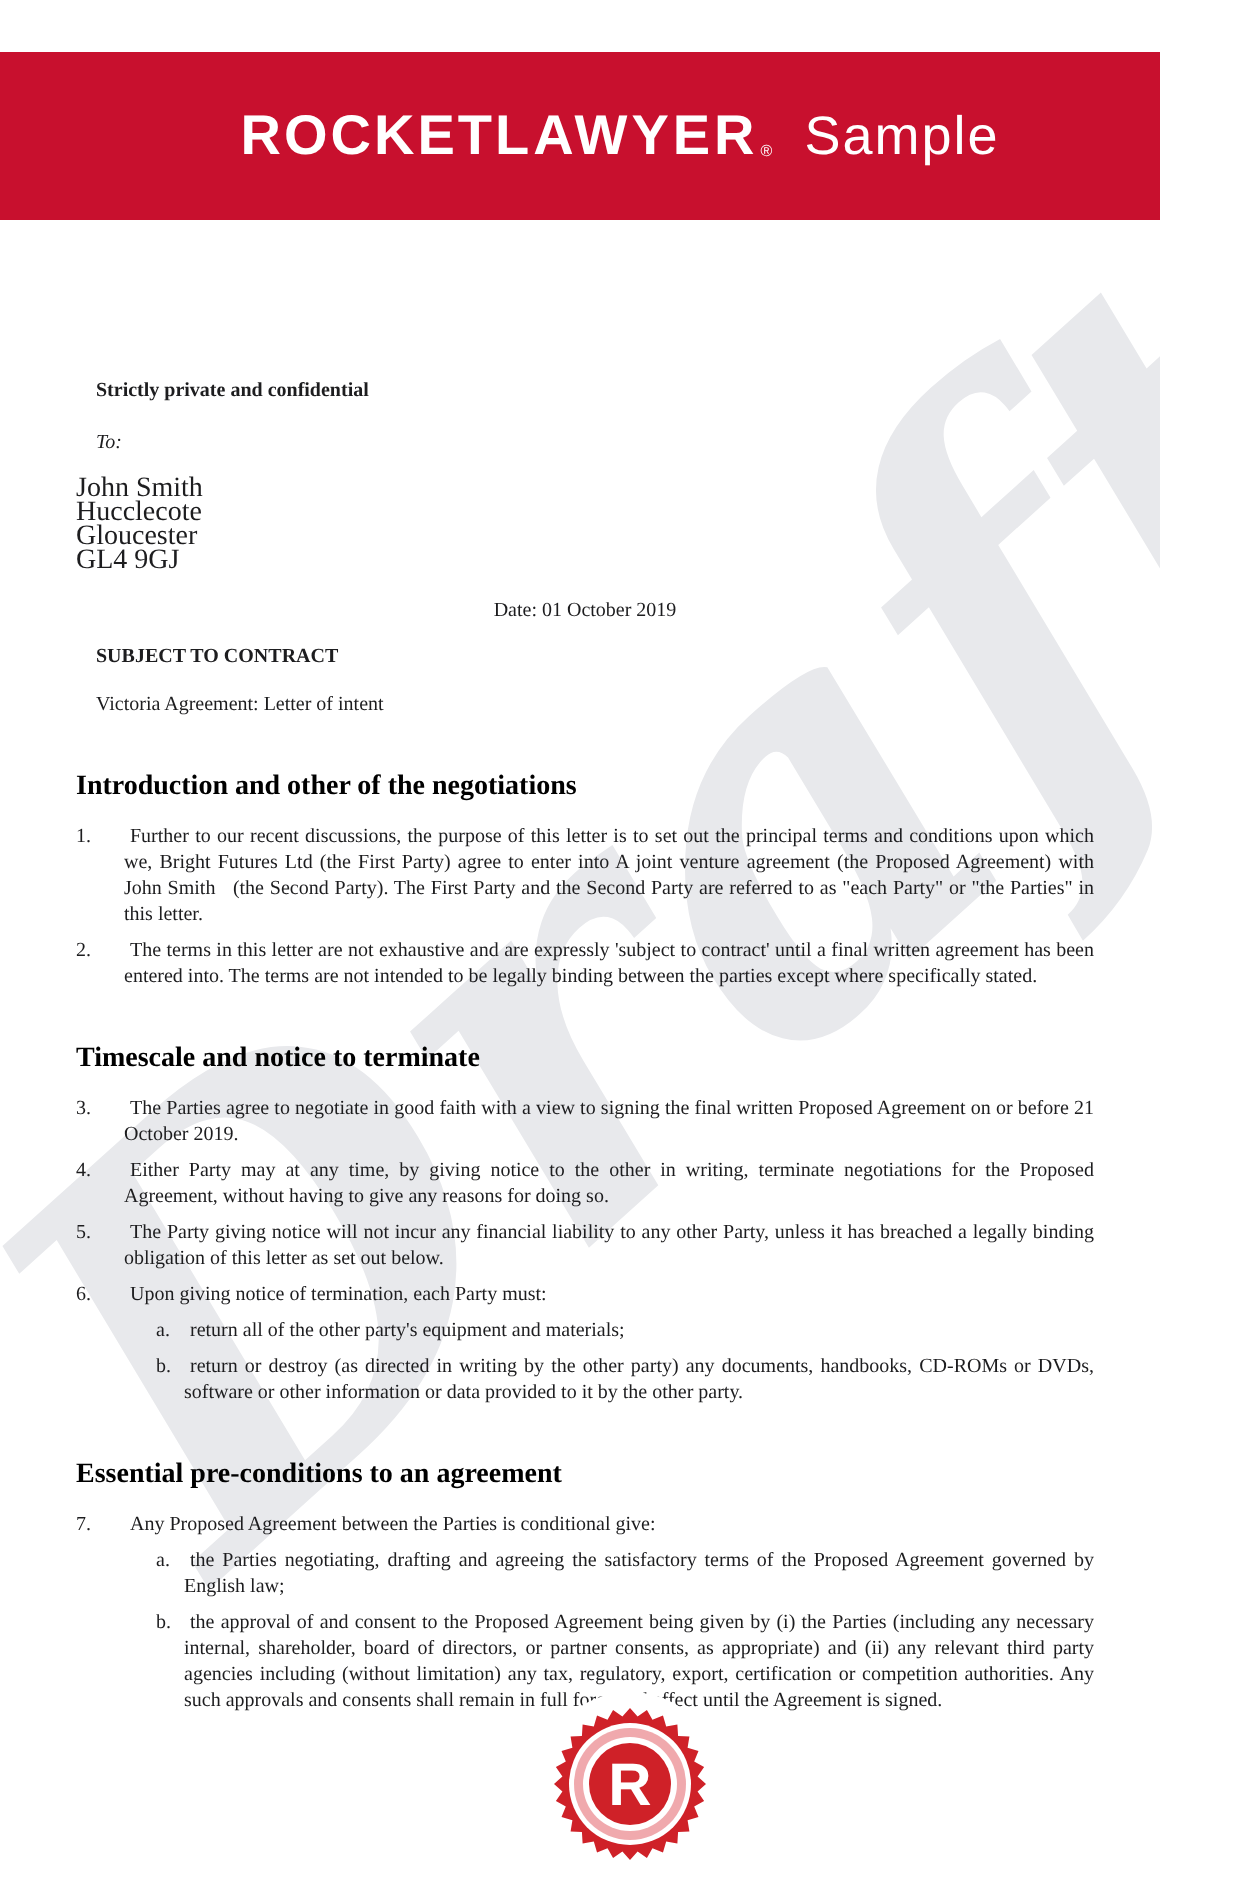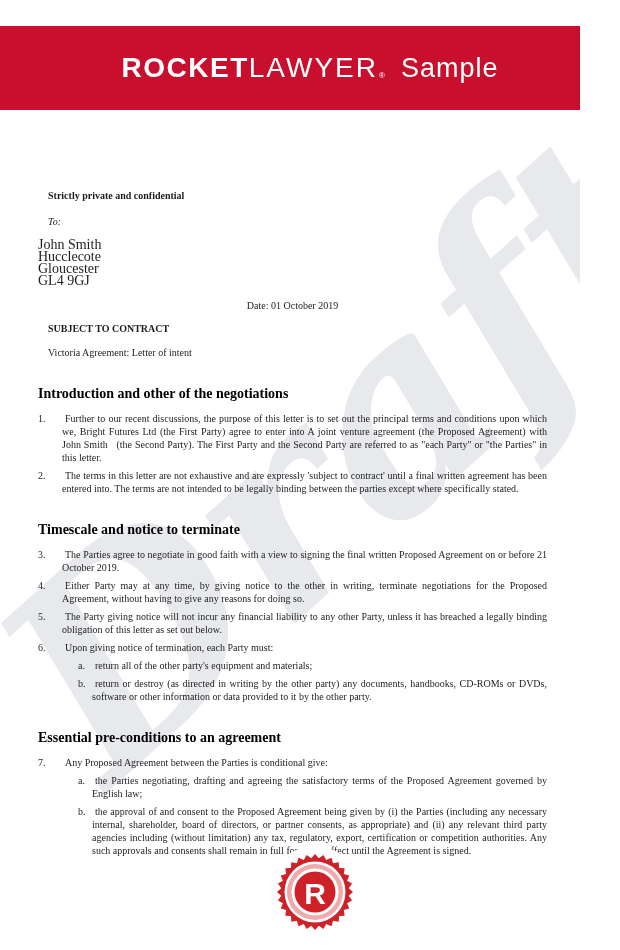--- a/index.html
+++ b/index.html
@@ -3,21 +3,21 @@
 <meta charset="utf-8">
 <style>
   html,body{margin:0;padding:0;background:#fff;}
   .page{position:relative;width:580px;height:950px;background:#fff;overflow:hidden;
         font-family:"Liberation Serif","DejaVu Serif",serif;color:var(--ink,#1d1d1f);}
   
   .banner{position:absolute;left:0;top:26px;width:620px;height:84px;background:var(--red,#c8102e);
           display:flex;align-items:center;justify-content:center;z-index:3;}
   .logo{display:flex;align-items:baseline;color:#fff;font-family:"Liberation Sans",sans-serif;}
   .logo .rocket{font-size:28px;font-weight:800;letter-spacing:1.5px;}
-  .logo .lawyer{font-size:28px;font-weight:400;letter-spacing:2px;}
+  .logo .lawyer{font-size:28px;font-weight:700;letter-spacing:2px;}
   .logo .reg{font-size:8px;align-self:flex-end;margin:0 0 4px 1px;}
   .logo .sample{font-size:27px;font-weight:400;margin-left:16px;letter-spacing:1px;}
   
   .watermark{position:absolute;left:-60px;top:295px;width:800px;height:320px;z-index:0;
              display:flex;align-items:center;justify-content:center;
              transform:rotate(-42deg);transform-origin:50% 50%;
              font-family:"DejaVu Serif",serif;font-style:italic;font-weight:700;
              font-size:270px;color:var(--wm,#e8e9ec);pointer-events:none;white-space:nowrap;}
   
   .content{position:absolute;left:38px;right:33px;top:110px;z-index:1;padding-top:70px;}

